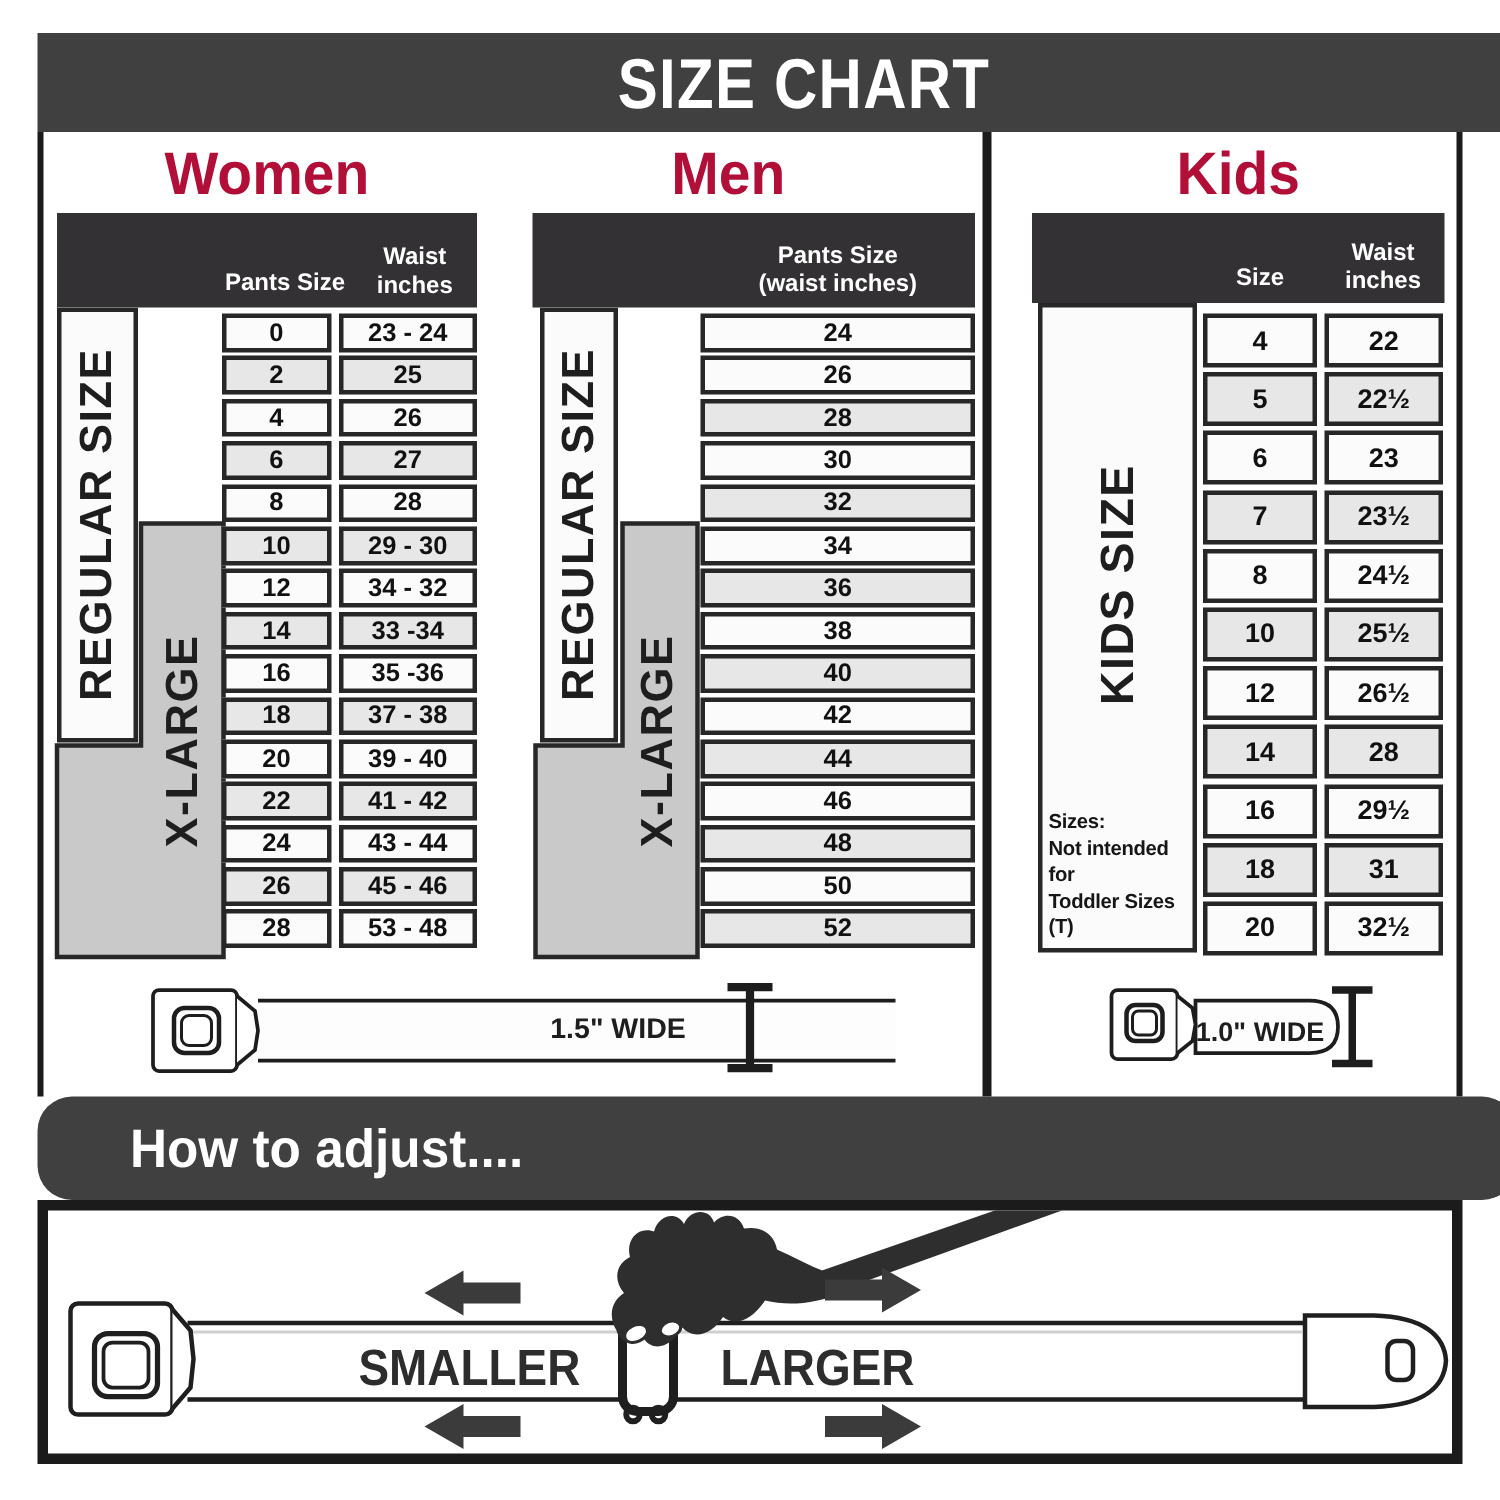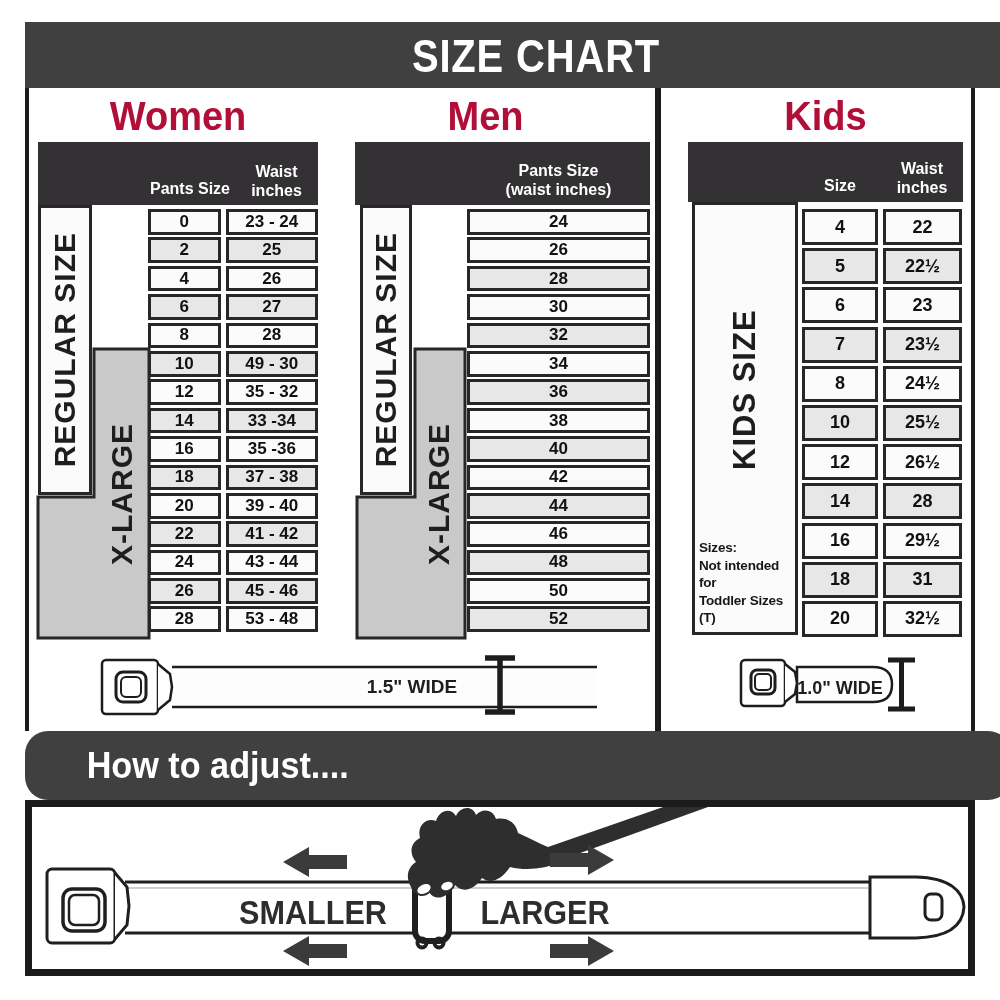--- a/index.html
+++ b/index.html
@@ -89,25 +89,25 @@
       <div class="trow">
         <div class="tcell">6</div>
         <div class="tcell">27</div>
       </div>
       <div class="trow">
         <div class="tcell">8</div>
         <div class="tcell">28</div>
       </div>
       <div class="trow">
         <div class="tcell">10</div>
-        <div class="tcell">49 - 30</div>
+        <div class="tcell">29 - 30</div>
       </div>
       <div class="trow">
         <div class="tcell">12</div>
-        <div class="tcell">35 - 32</div>
+        <div class="tcell">34 - 32</div>
       </div>
       <div class="trow">
         <div class="tcell">14</div>
         <div class="tcell">33 -34</div>
       </div>
       <div class="trow">
         <div class="tcell">16</div>
         <div class="tcell">35 -36</div>
       </div>
       <div class="trow">

